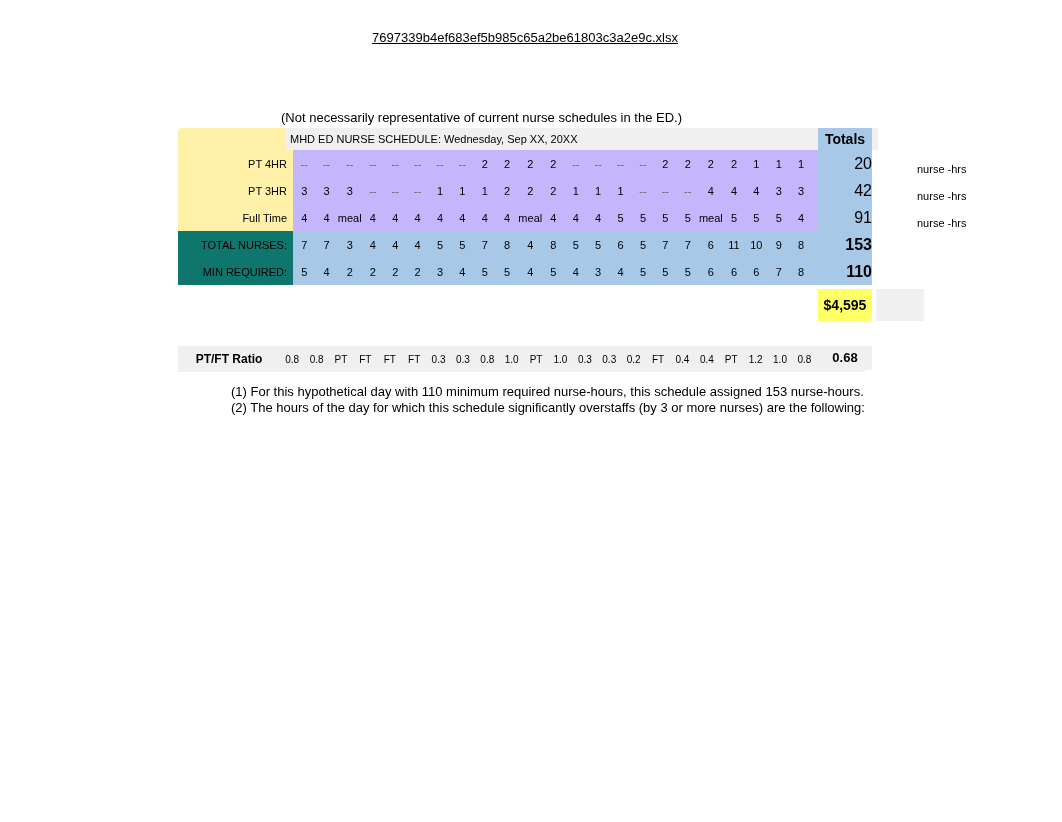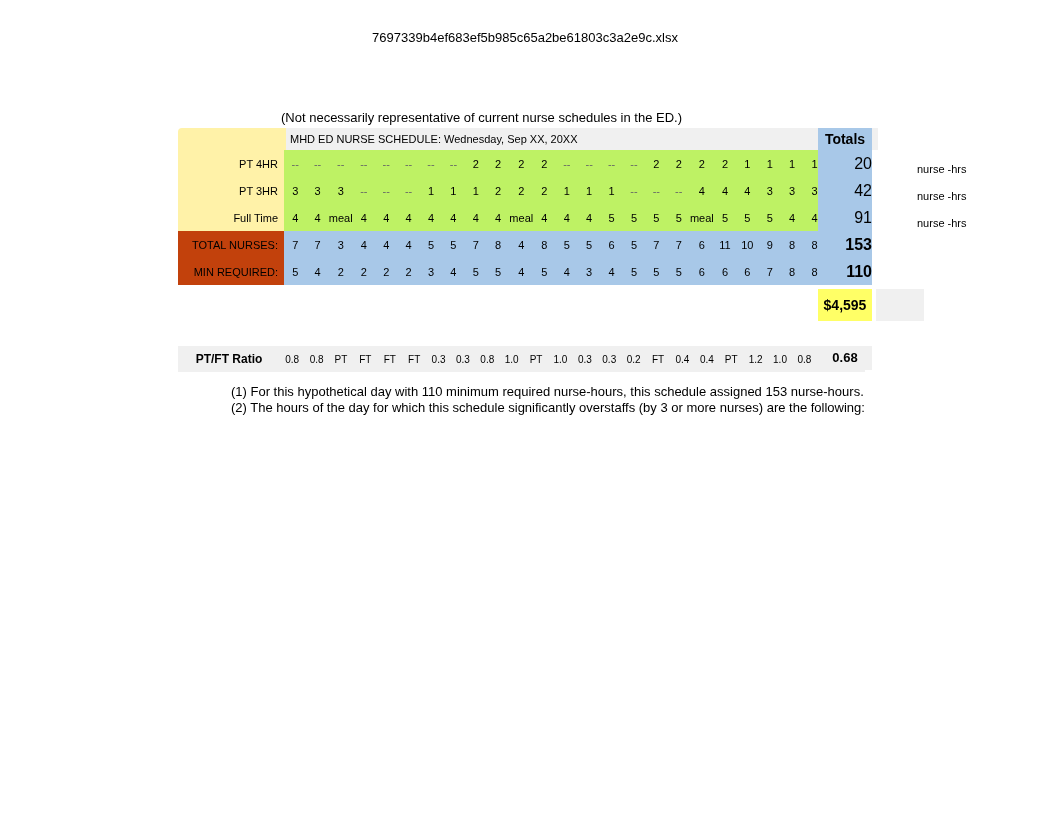--- a/index.html
+++ b/index.html
@@ -1,32 +1,32 @@
 <!DOCTYPE html>
 <html><head>
 <meta charset="utf-8">
 <style>
   html,body{margin:0;padding:0;font-family:Arial,Helvetica,sans-serif;font-size:12px;color:#000;background:#fff;}
   .page{width:1062px;height:822px;position:relative;box-sizing:border-box;}
-  .filename{text-align:center;font-size:13px;padding:30px 12px 40px 0;}
+  .filename{text-align:center;font-size:13px;padding:30px 12px 40px 0;text-decoration:underline;}
   .caveat{position:absolute;top:110px;left:281px;font-size:13px;}
   
   .title-row{position:absolute;top:128px;left:178px;width:700px;display:flex;}
   .title-left-pad{flex:0 0 108px;background:#FFF2A8;height:22px;border-top-left-radius:4px;}
   .title-text{flex:1;background:#F0F0F0;height:22px;line-height:22px;font-size:11px;font-weight:normal;text-align:left;padding-left:4px;}
   .totals-hdr{position:absolute;top:128px;left:818px;width:54px;height:22px;line-height:22px;background:#A8C8E8;font-size:14px;font-weight:bold;text-align:center;}
   
   .grid-area{position:absolute;top:150px;left:178px;width:700px;}
   table{border-collapse:collapse;}
   .data-table td{width:22.4px;height:27px;text-align:center;font-size:11px;vertical-align:middle;padding:0;}
   .data-table td.lbl{width:100px;font-size:11px;text-align:right;padding-right:6px;}
-  .rowbg-sched{background:#bef264;}
+  .rowbg-sched{background:#c4b5fd;}
   .rowbg-sched .lbl{background:#FFF2A8;}
   .rowbg-total{background:#A8C8E8;}
-  .rowbg-total .lbl{background:#c2410c;}
+  .rowbg-total .lbl{background:#0f766e;padding-left:9px;}
   .bold{font-weight:bold;font-size:13px;}
   .cell-gray{color:#666;font-size:10px;}
   .cell-bold{font-size:13px;font-weight:normal;}
   .meal{font-size:9px;margin-top:8px;}
   
   .totals-col{position:absolute;top:150px;left:818px;width:54px;}
   .totals-cell{height:27px;line-height:27px;text-align:right;font-size:16px;background:#A8C8E8;}
   .nursehrs{position:absolute;left:876px;width:60px;font-size:11px;text-align:left;height:27px;line-height:27px;margin-left:41px;}
 
   

